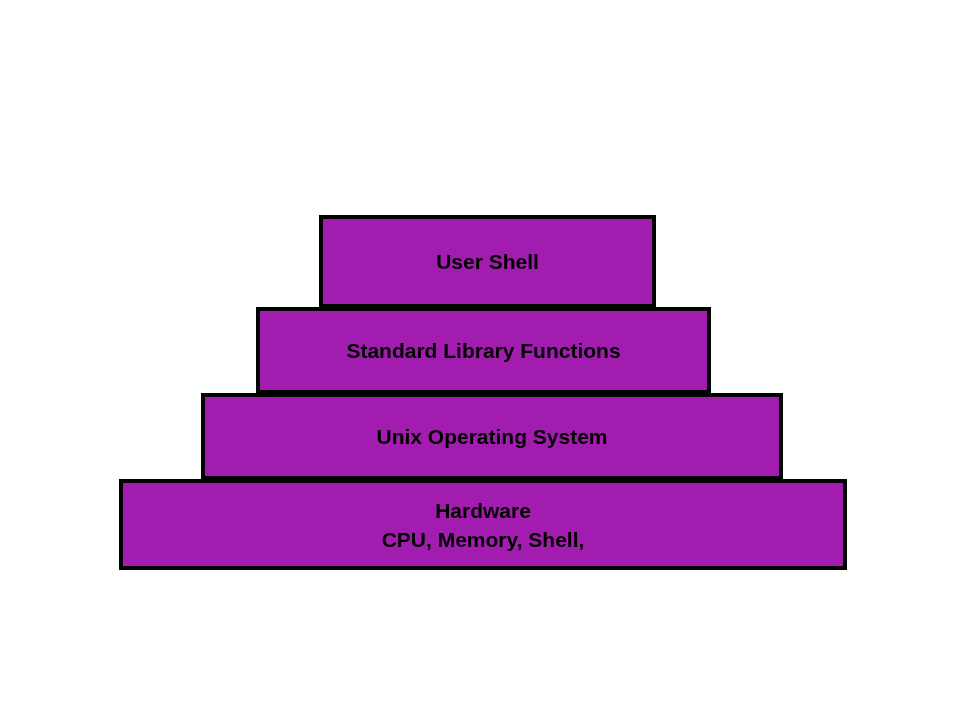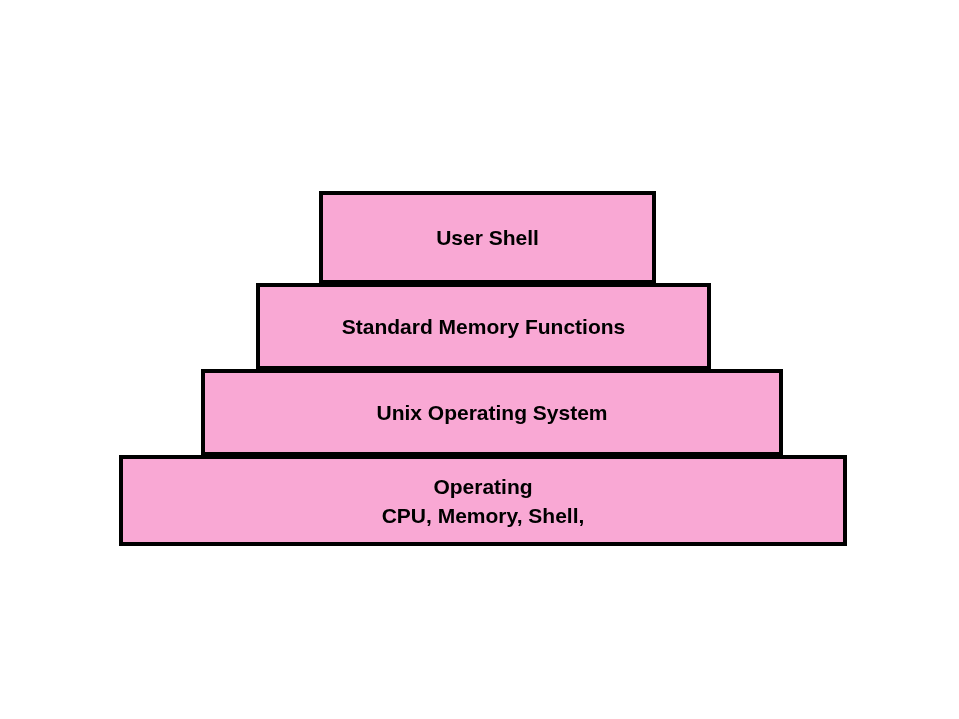--- a/index.html
+++ b/index.html
@@ -14,34 +14,35 @@
   #canvas {
     position: relative;
     width: 959px;
     height: 719px;
     background: #ffffff;
     overflow: hidden;
   }
   .layer-box {
     position: absolute;
     box-sizing: border-box;
-    background: #f9a8d4;
+    background: #a21caf;
     border: 4px solid #000000;
     display: flex;
     flex-direction: column;
     align-items: center;
     justify-content: center;
     text-align: center;
     color: #000000;
     font-family: "Liberation Sans", sans-serif;
     font-weight: bold;
     font-size: 21px;
     line-height: 29px;
     letter-spacing: 0px;
     white-space: nowrap;
+    margin-top: 24px;
   }
   
   #box-user-shell   { left: 319px; top: 191px; width: 337px; height: 93px;  z-index: 4; }
   #box-std-lib      { left: 256px; top: 283px; width: 455px; height: 87px;  z-index: 3; }
   #box-unix-os      { left: 201px; top: 369px; width: 582px; height: 87px;  z-index: 2; }
   #box-hardware     { left: 119px; top: 455px; width: 728px; height: 91px;  z-index: 1; }
 
   .line {
     display: block;
   }
@@ -49,25 +50,25 @@
 </head>
 <body>
 
 <div id="canvas">
 
   <div class="layer-box" id="box-user-shell">
     <span class="line">User Shell</span>
   </div>
 
   <div class="layer-box" id="box-std-lib">
-    <span class="line">Standard Memory Functions</span>
+    <span class="line">Standard Library Functions</span>
   </div>
 
   <div class="layer-box" id="box-unix-os">
     <span class="line">Unix Operating System</span>
   </div>
 
   <div class="layer-box" id="box-hardware">
-    <span class="line">Operating</span>
+    <span class="line">Hardware</span>
     <span class="line">CPU, Memory, Shell,</span>
   </div>
 
 </div>
 
 </body></html>

